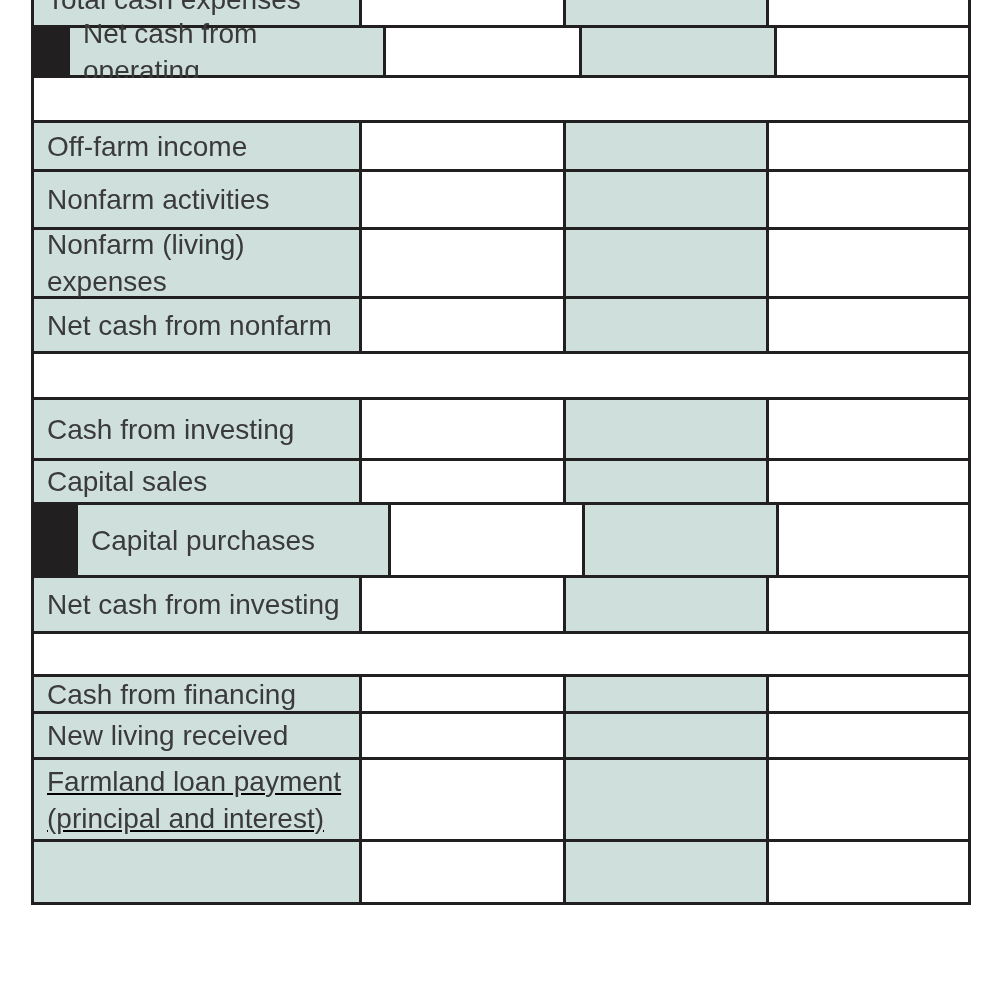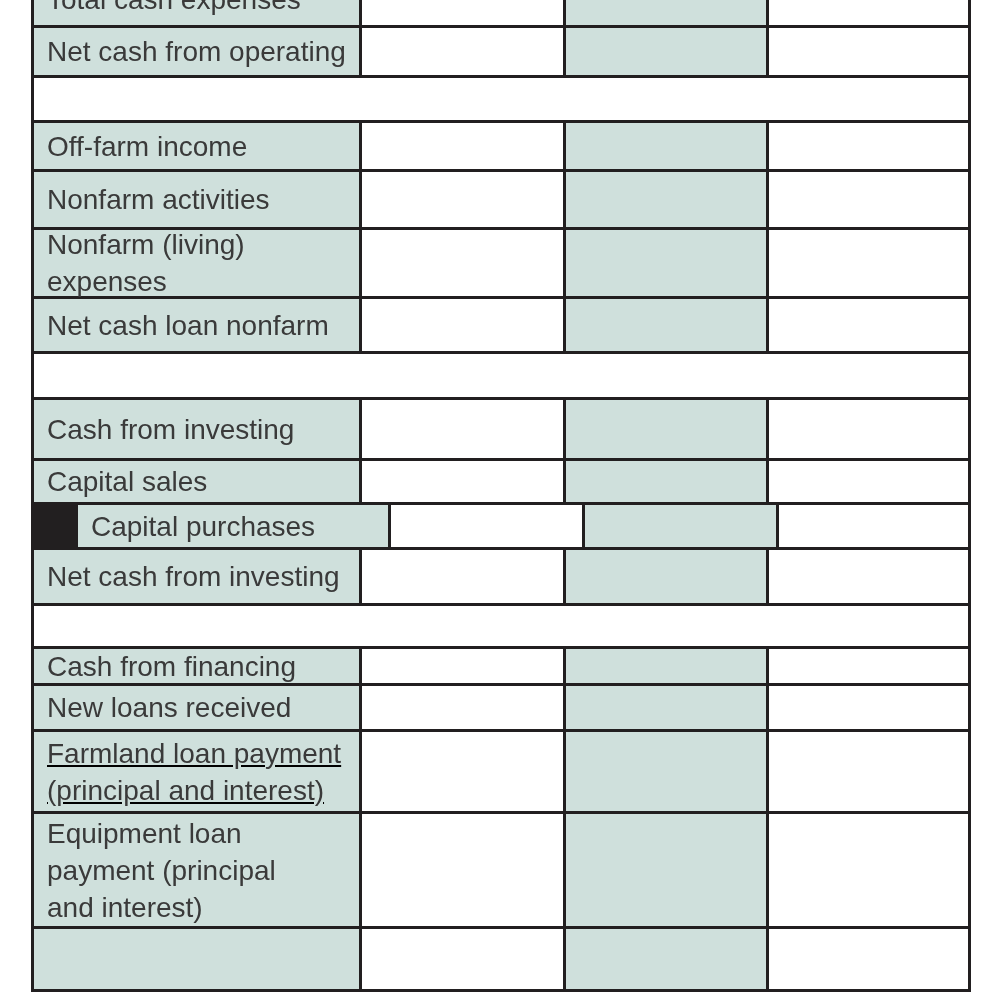--- a/index.html
+++ b/index.html
@@ -46,30 +46,30 @@
   }
   .val2 { width: 201px; background: #ffffff; }
   .val3 { width: 200px; background: #cfe0dc; }
   .val4 { width: 199px; background: #ffffff; }
   .spacer {
     background: #ffffff;
     width: 100%;
   }
   
   .r0  { height: 52px; }
-  .r1  { height: 47px; }
+  .r1  { height: 47px; margin-left: 36px; }
   .r2  { height: 42px; }
   .r3  { height: 55px; }
   .r4  { height: 46px; }
   .r5  { height: 66px; }
   .r6  { height: 52px; }
   .r7  { height: 43px; }
   .r8  { height: 58px; }
   .r9  { height: 41px; }
-  .r10 { height: 42px; padding-left: 44px; }
+  .r10 { height: 70px; padding-left: 44px; }
   .r11 { height: 53px; }
   .r12 { height: 40px; }
   .r13 { height: 34px; }
   .r14 { height: 43px; }
   .r15 { height: 79px; text-decoration: underline; }
   .r16 { height: 112px; }
   .r17 { height: 60px; }
 </style>
 </head>
 <body>
@@ -110,21 +110,21 @@
 
   <div class="row r5">
     <div class="cell label-cell">Nonfarm (living)
 expenses</div>
     <div class="cell val2"></div>
     <div class="cell val3"></div>
     <div class="cell val4"></div>
   </div>
 
   <div class="row r6">
-    <div class="cell label-cell">Net cash loan nonfarm</div>
+    <div class="cell label-cell">Net cash from nonfarm</div>
     <div class="cell val2"></div>
     <div class="cell val3"></div>
     <div class="cell val4"></div>
   </div>
 
   <div class="row r7">
     <div class="cell spacer"></div>
   </div>
 
   <div class="row r8">
@@ -160,42 +160,34 @@
   </div>
 
   <div class="row r13">
     <div class="cell label-cell">Cash from financing</div>
     <div class="cell val2"></div>
     <div class="cell val3"></div>
     <div class="cell val4"></div>
   </div>
 
   <div class="row r14">
-    <div class="cell label-cell">New loans received</div>
+    <div class="cell label-cell">New living received</div>
     <div class="cell val2"></div>
     <div class="cell val3"></div>
     <div class="cell val4"></div>
   </div>
 
   <div class="row r15">
     <div class="cell label-cell">Farmland loan payment
 (principal and interest)</div>
     <div class="cell val2"></div>
     <div class="cell val3"></div>
     <div class="cell val4"></div>
   </div>
 
-  <div class="row r16">
-    <div class="cell label-cell">Equipment loan
-payment (principal
-and interest)</div>
-    <div class="cell val2"></div>
-    <div class="cell val3"></div>
-    <div class="cell val4"></div>
-  </div>
 
   <div class="row r17">
     <div class="cell label-cell"></div>
     <div class="cell val2"></div>
     <div class="cell val3"></div>
     <div class="cell val4"></div>
   </div>
 
 </div>
 

